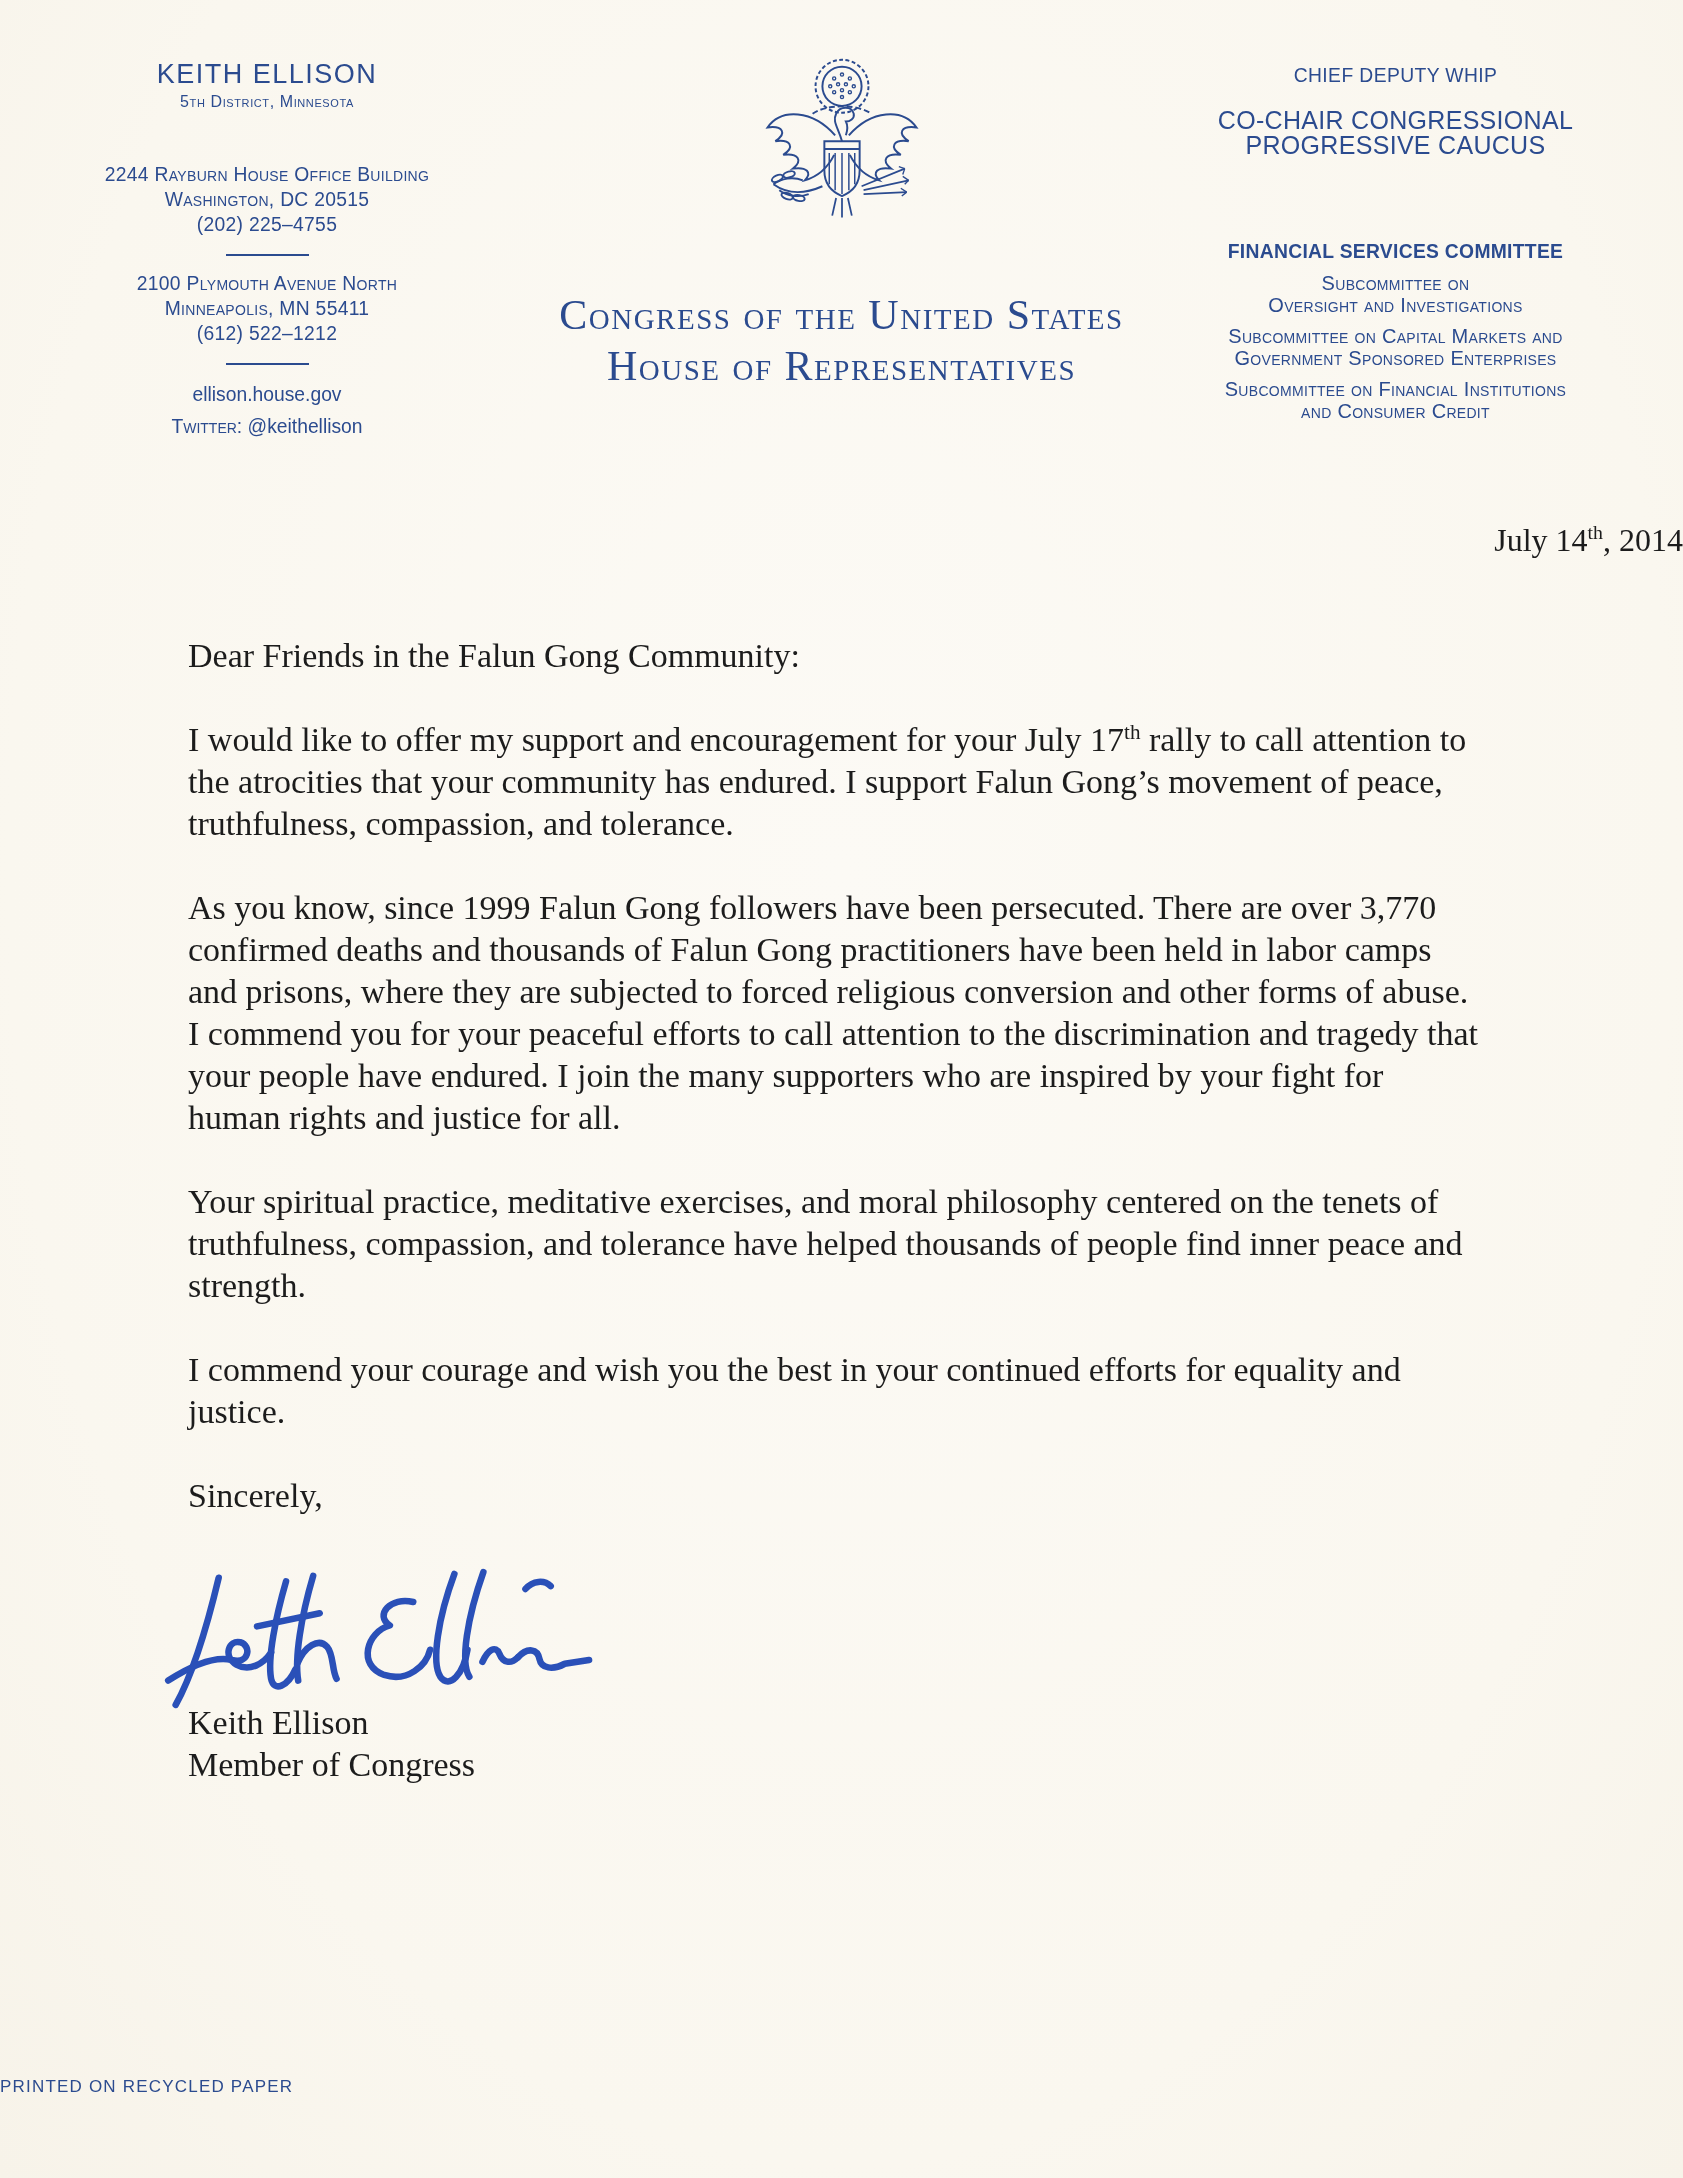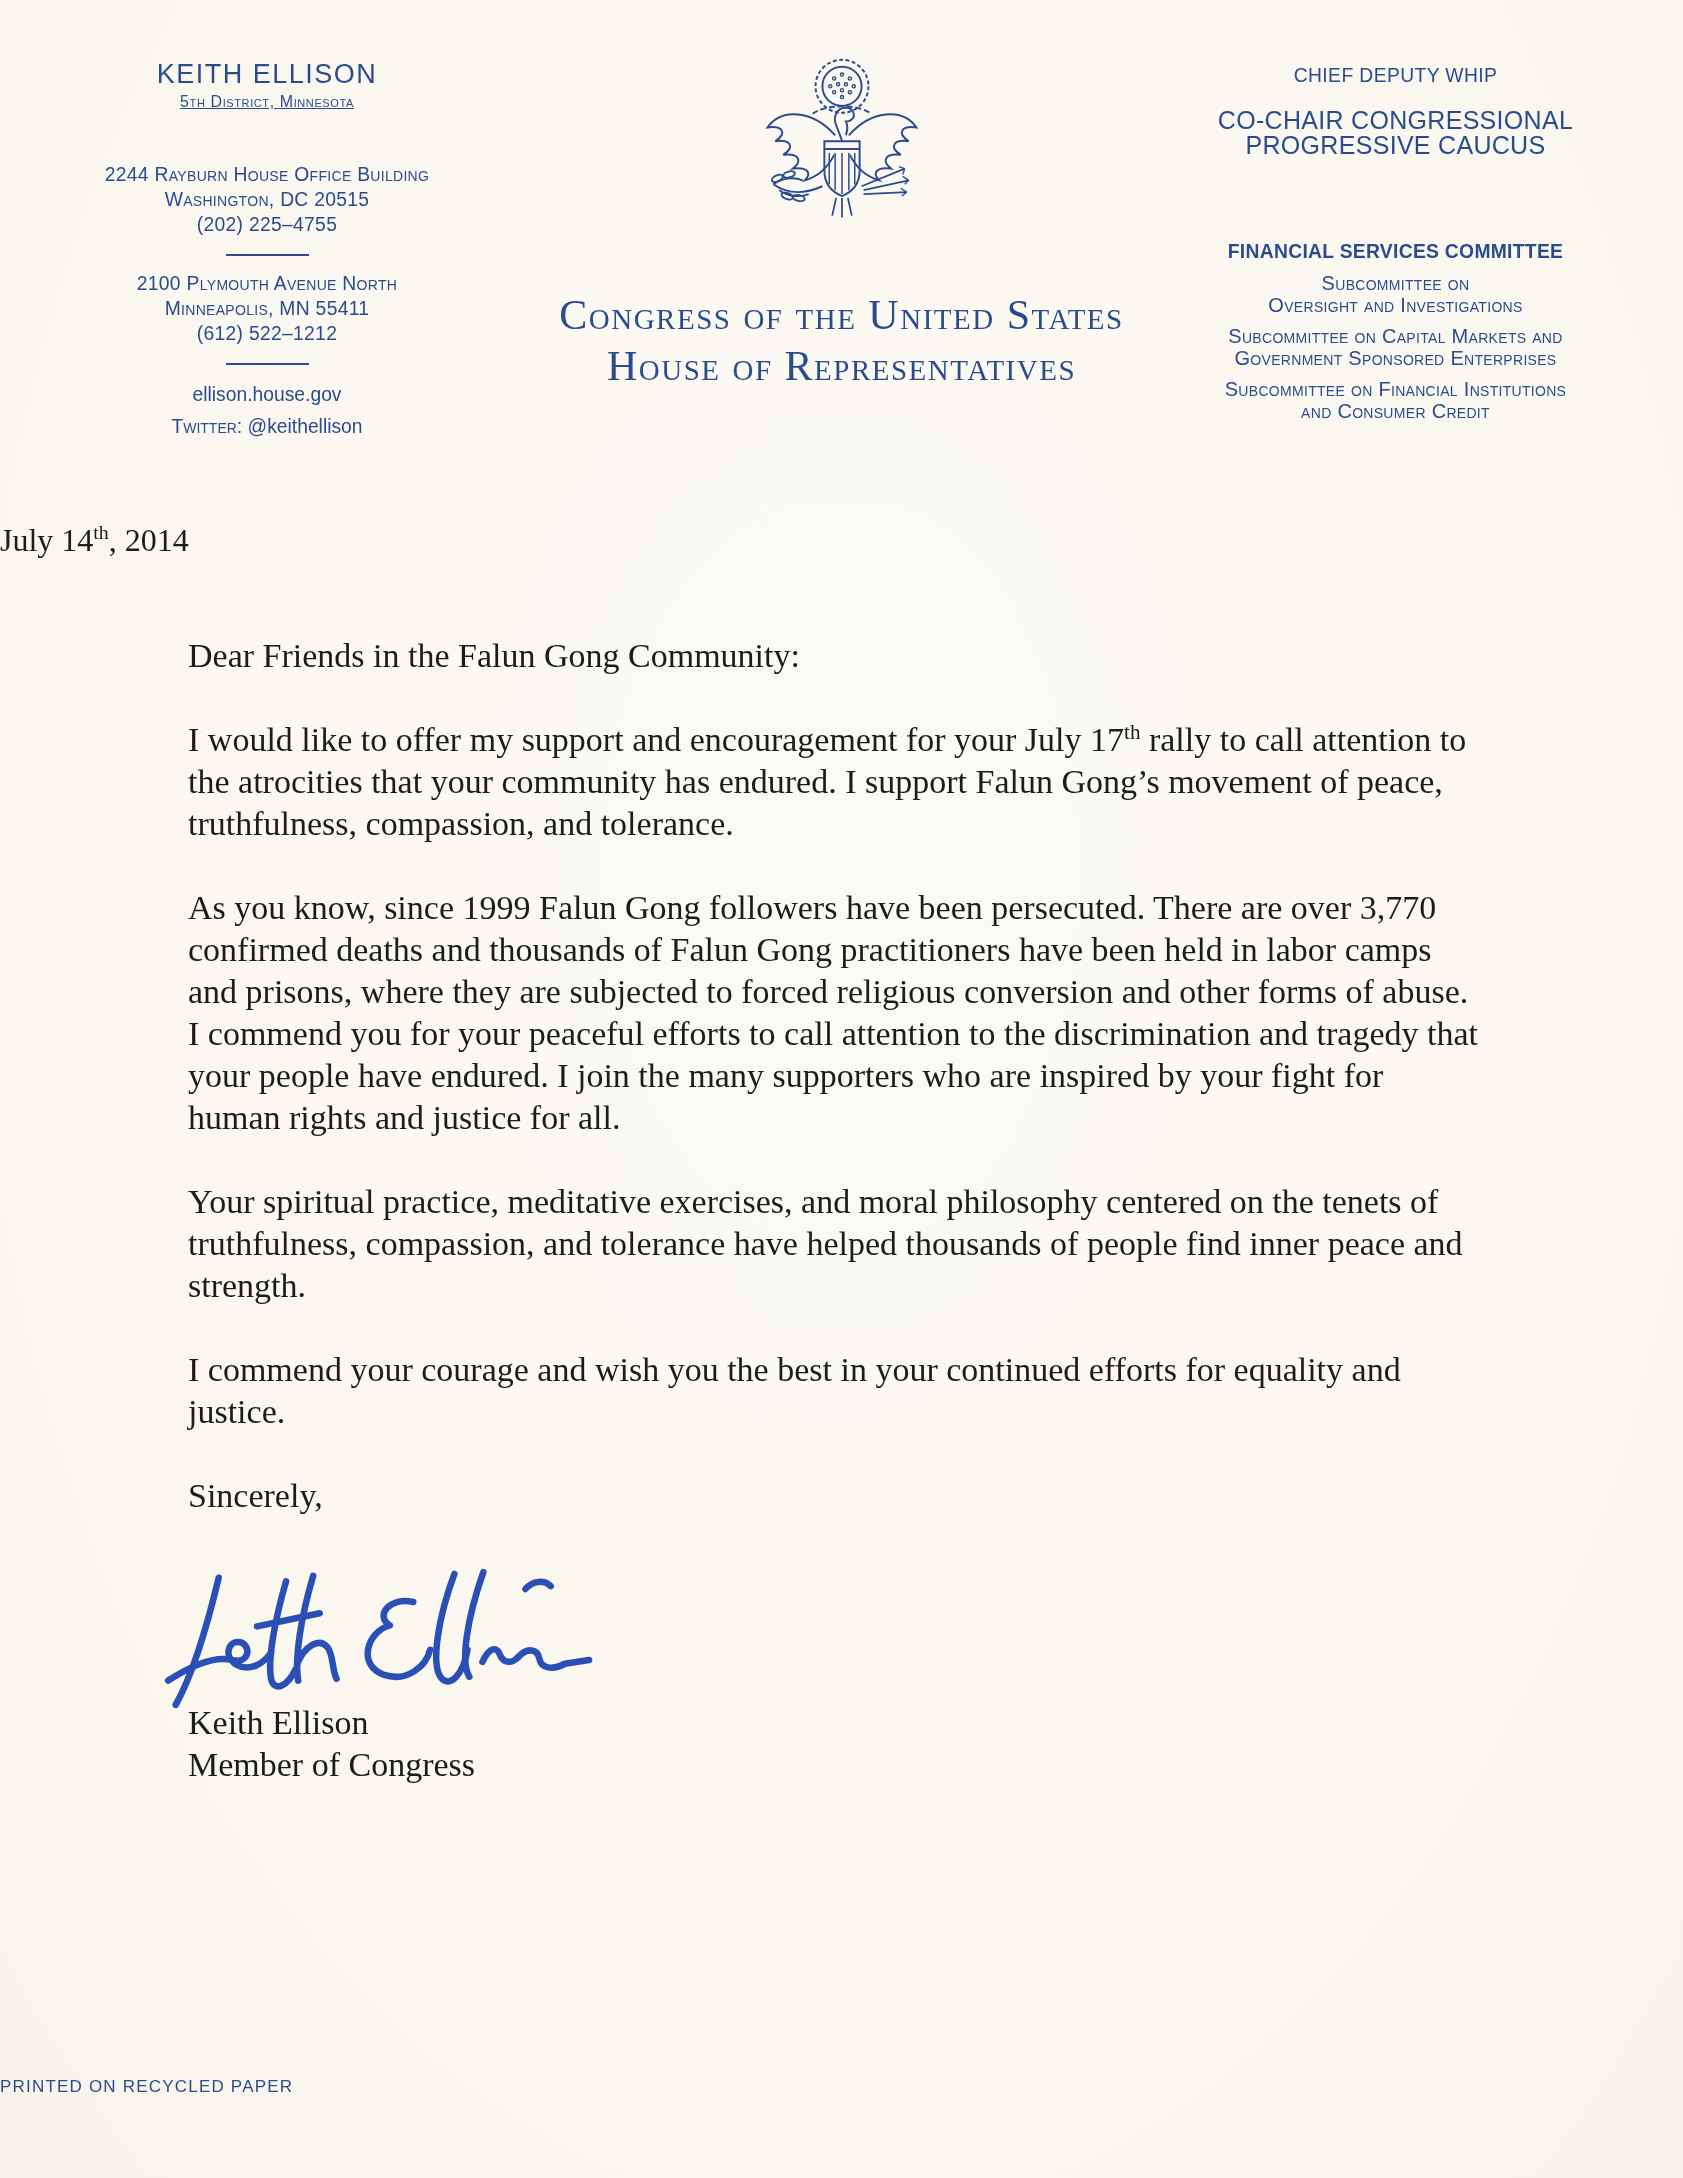--- a/index.html
+++ b/index.html
@@ -13,21 +13,21 @@
     color:#1c1c1c;
     overflow:hidden;
   }
   
   .lh-left{
     position:absolute;left:69px;top:59px;width:396px;
     text-align:center;color:#2b4b8f;
     font-family:"Liberation Sans", sans-serif;
   }
   .lh-name{font-size:27px;letter-spacing:1.5px;}
-  .lh-district{font-size:16px;font-variant:small-caps;letter-spacing:0.6px;margin-top:3px;text-decoration:underline;}
+  .lh-district{font-size:16px;font-variant:small-caps;letter-spacing:0.6px;margin-top:3px;}
   .lh-addr{margin-top:51px;font-size:19.3px;line-height:25px;font-variant:small-caps;letter-spacing:0.3px;}
   .lh-addr .phone{font-variant:normal;}
   .lh-rule{width:83px;height:0;border-top:2.5px solid #2b4b8f;margin:17px auto 15px auto;}
   .lh-web{font-size:19.3px;line-height:30px;margin-top:2px;}
   .lh-web .sc{font-variant:small-caps;}
   .lh-right{
     position:absolute;right:50px;top:65px;width:475px;
     text-align:center;color:#2b4b8f;
     font-family:"Liberation Sans", sans-serif;
   }
@@ -36,21 +36,21 @@
   .lh-committee{font-size:19.3px;margin-top:83px;letter-spacing:0.3px;font-weight:bold;}
   .lh-sub{font-size:20px;line-height:22px;font-variant:small-caps;letter-spacing:0.3px;margin-top:9px;}
   .lh-center{
     position:absolute;left:50%;top:50px;transform:translateX(-50%);
     width:752px;text-align:center;color:#2b4b8f;
   }
   .seal{width:196px;height:198px;display:block;margin:0 auto 0 auto;}
   .congress-1{font-size:42px;font-variant:small-caps;letter-spacing:1.5px;line-height:51px;margin-top:42px;}
   .congress-2{font-size:42px;font-variant:small-caps;letter-spacing:1.5px;line-height:51px;}
   
-  .dateline{position:absolute;top:522px;left:0;width:1683px;text-align:left;font-size:32px;}
+  .dateline{position:absolute;top:522px;left:0;width:1683px;text-align:right;font-size:32px;}
   sup{font-size:62%;vertical-align:super;line-height:0;}
   .letter-body{position:absolute;left:188px;top:635px;width:1292px;font-size:34px;line-height:42px;}
   .letter-body p{margin:0 0 42px 0;}
   .salutation{margin-bottom:42px;}
   .closing{margin-bottom:0;}
   .signature{display:block;width:441px;height:159px;margin:14px 0 -16px -28px;}
   .signer{line-height:42px;}
   
   .footer{
     position:absolute;top:2077px;left:0;width:1683px;

